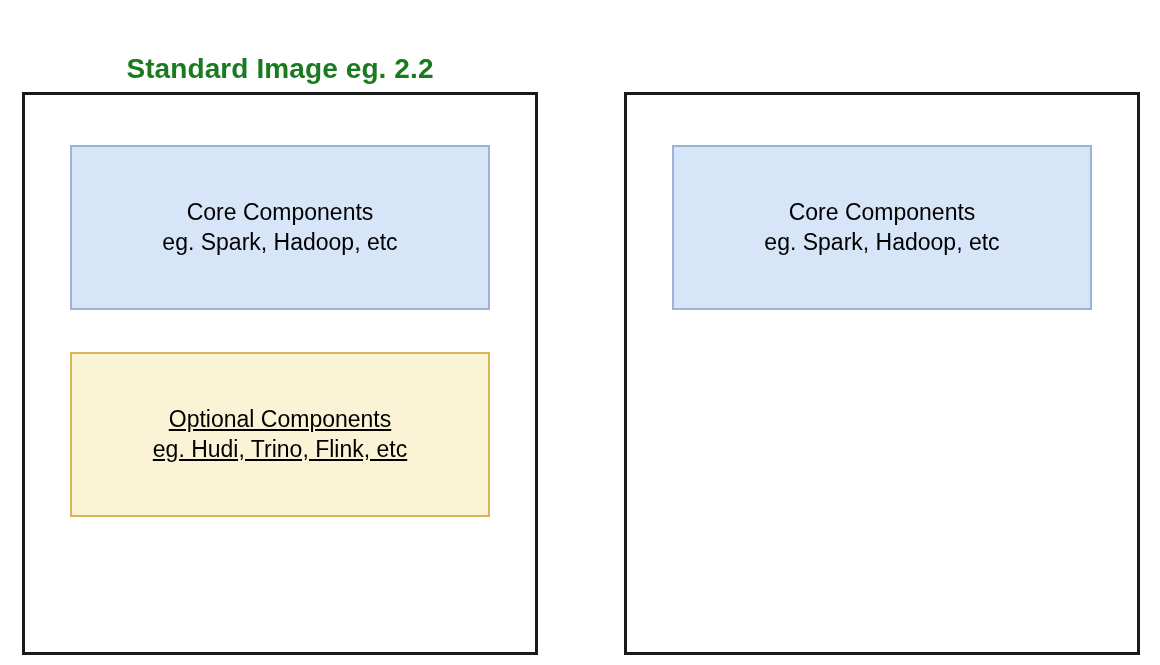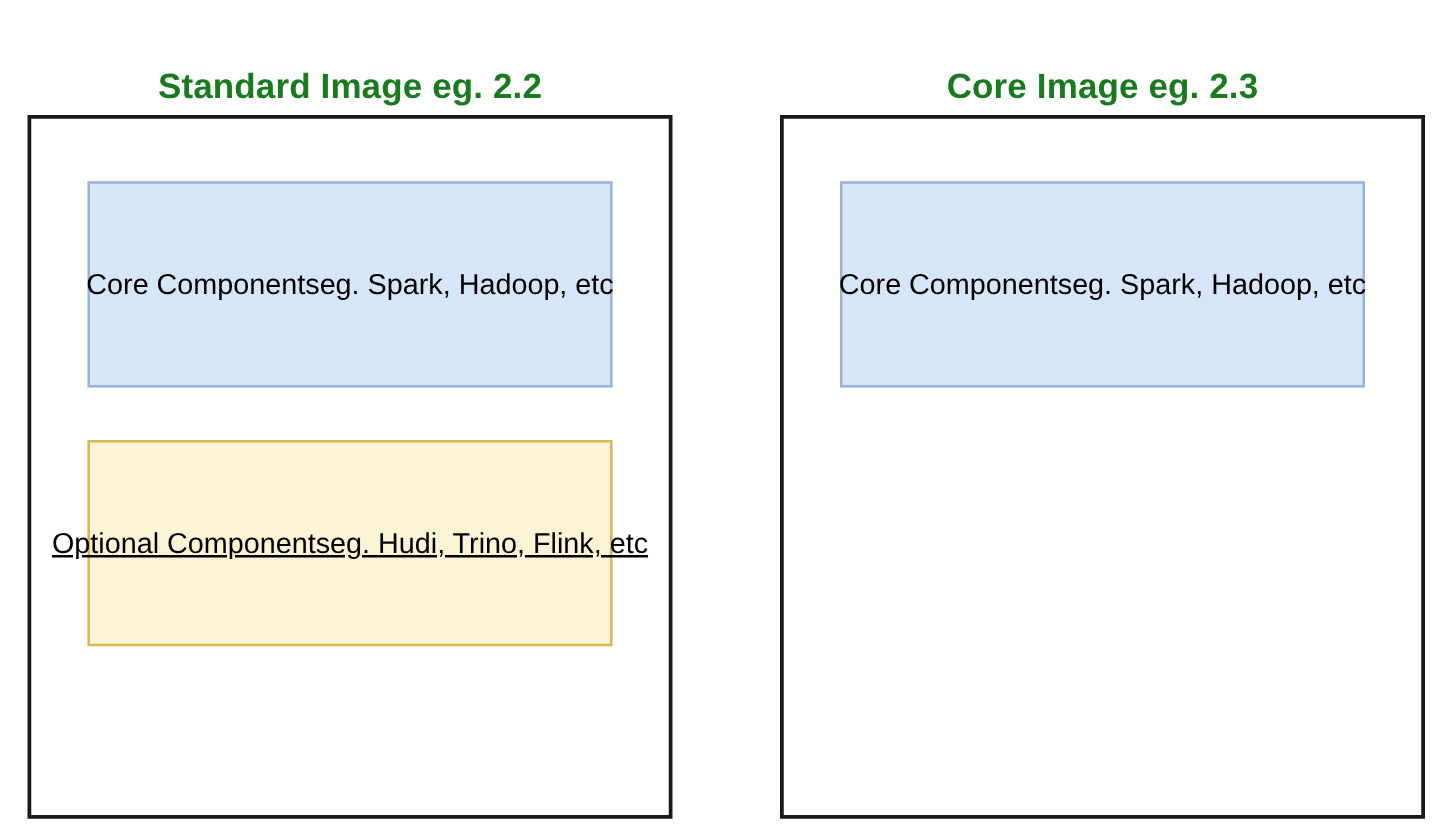--- a/index.html
+++ b/index.html
@@ -55,21 +55,21 @@
     box-sizing: border-box;
   }
   #container-left  { left: 22px; }
   #container-right { left: 624px; }
 
   
   .component-box {
     position: absolute;
     box-sizing: border-box;
     display: flex;
-    flex-direction: row;
+    flex-direction: column;
     align-items: center;
     justify-content: center;
     text-align: center;
     color: #000000;
     font-size: 23px;
     line-height: 1.28;
   }
   .component-box .line {
     display: block;
     white-space: nowrap;
@@ -106,21 +106,20 @@
     height: 165px;
   }
 </style>
 </head>
 <body>
 
 <div class="canvas">
 
   <div class="panel-title" id="title-left">Standard Image eg. 2.2</div>
 
-  <div class="panel-title" id="title-right">Core Image eg. 2.3</div>
 
   <div class="image-container" id="container-left">
 
     <div class="component-box box-core" id="core-left">
       <span class="line">Core Components</span>
       <span class="line">eg. Spark, Hadoop, etc</span>
     </div>
 
     <div class="component-box box-optional" id="optional-left">
       <span class="line">Optional Components</span>

